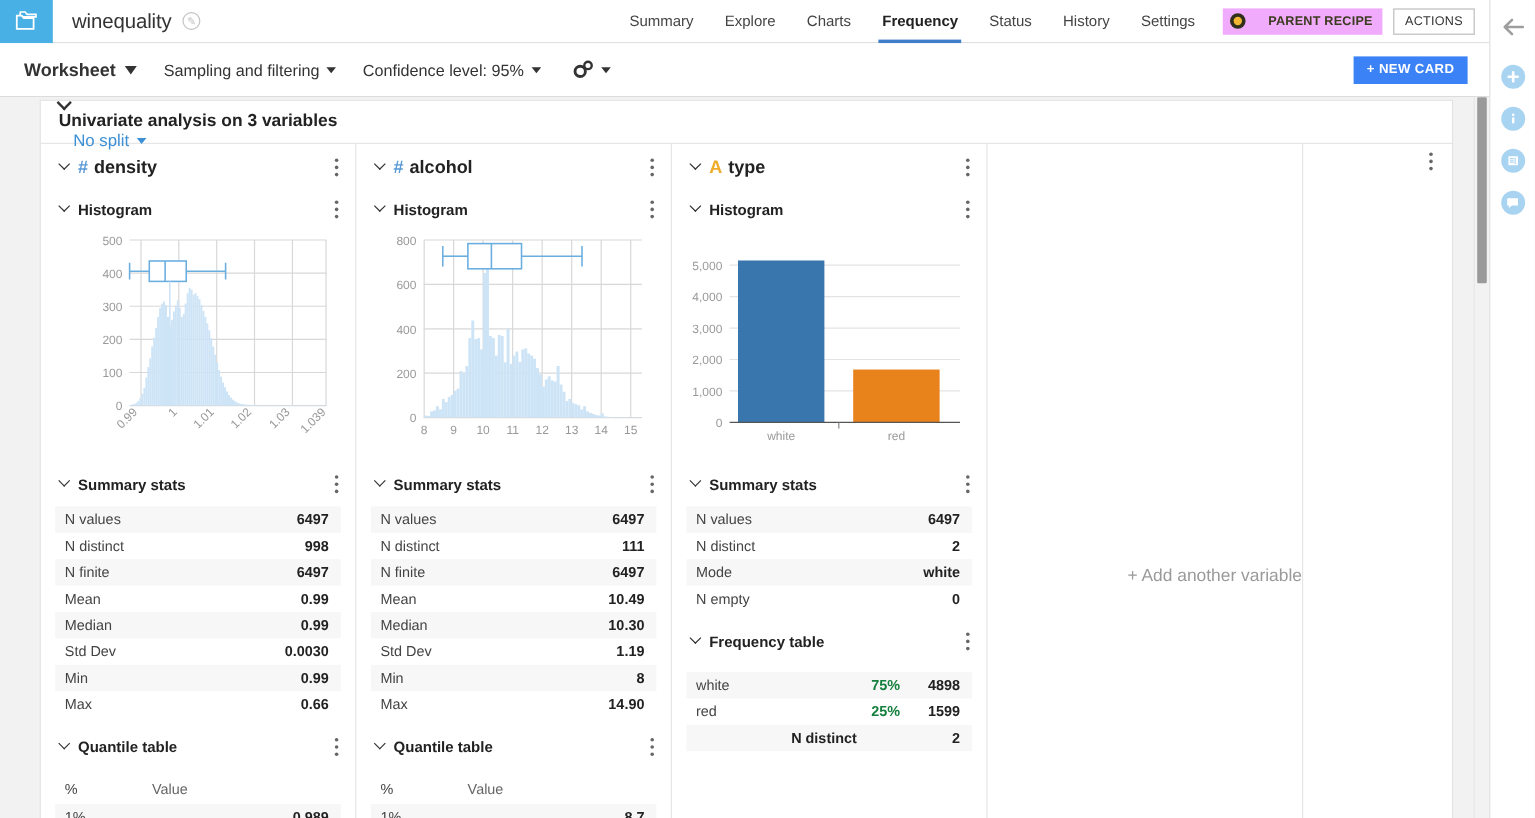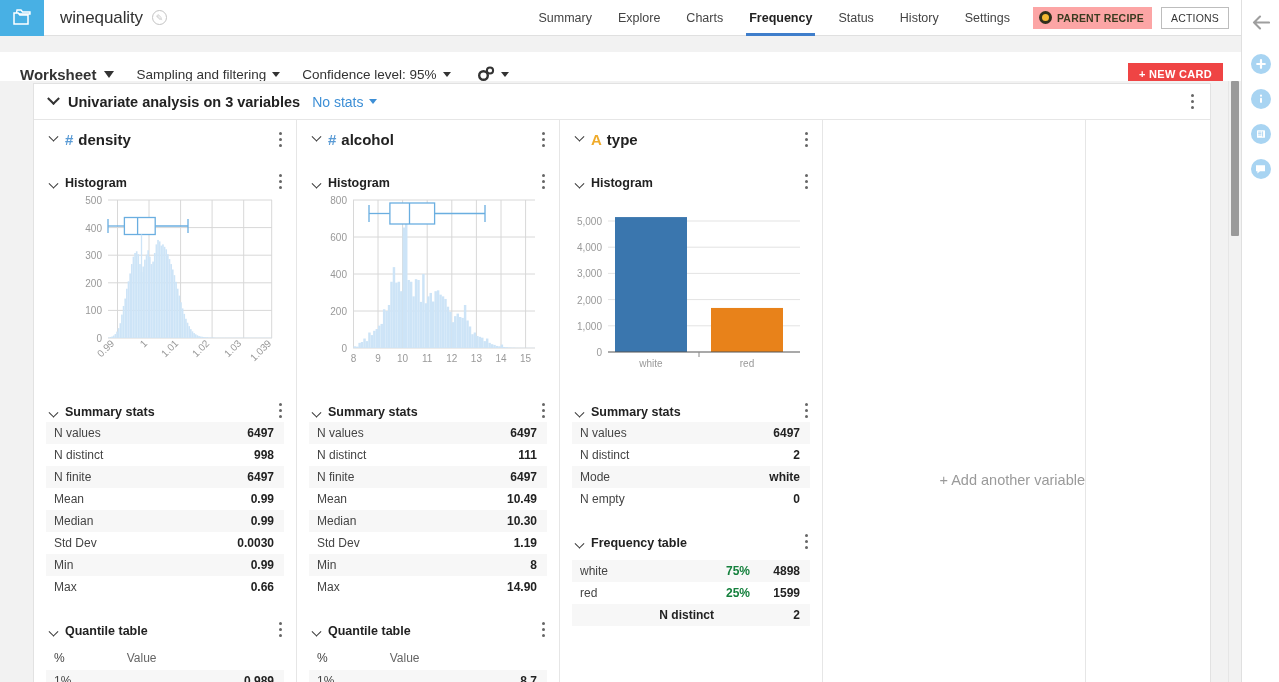--- a/index.html
+++ b/index.html
@@ -65,28 +65,29 @@
   .nav-item.active::after {
     content: "";
     position: absolute;
     left: 10px; right: 10px; bottom: 0;
     height: 3px;
     background: #3f7ecb;
   }
   .parent-recipe {
     margin-left: 10px;
     height: 22px;
-    background: #fca5a5;
+    background: #f0abfc;
     color: #3b3b20;
     font-size: 10.5px;
     font-weight: bold;
     letter-spacing: 0.2px;
     display: flex; align-items: center;
     padding: 0 8px 0 6px;
     cursor: pointer;
+    gap: 14px;
   }
   .pr-dot {
     width: 13px; height: 13px;
     border-radius: 50%;
     background: #2f2f1c;
     margin-right: 5px;
     display: inline-flex; align-items: center; justify-content: center;
   }
   .pr-dot i {
     width: 7px; height: 7px; border-radius: 50%;
@@ -101,21 +102,21 @@
     font-size: 10.5px;
     font-weight: normal;
     letter-spacing: 0.2px;
     display: flex; align-items: center;
     padding: 0 9px;
     cursor: pointer;
   }
 
   
   .toolbar {
-    position: absolute; top: 52px; left: 0;
+    position: absolute; top: 36px; left: 0;
     width: 1241px; height: 45px;
     background: #fff;
     border-bottom: 1px solid #dcdcdc;
     display: flex; align-items: center;
   }
   .tb-item {
     display: flex; align-items: center;
     margin-left: 22px;
     font-size: 13.5px;
     color: #333;
@@ -131,21 +132,21 @@
     border-top: 5px solid #333;
     margin-left: 6px;
   }
   .caret-big {
     border-left-width: 5px; border-right-width: 5px; border-top-width: 7px;
     margin-left: 8px;
   }
   .gear-wrap { display:flex; align-items:center; margin-left: 26px; cursor:pointer; }
   .new-card-btn {
     margin-left: auto; margin-right: 18px;
-    background: #ef4444;
+    background: #3b82f6;
     color: #fff;
     font-size: 11px;
     font-weight: bold;
     letter-spacing: 0.3px;
     height: 23px;
     padding: 0 11px;
     display: flex; align-items: center;
     cursor: pointer;
   }
 
@@ -187,23 +188,24 @@
   .card {
     position: absolute;
     left: 33px; top: 2px;
     width: 1178px;
     min-height: 700px;
     background: #fff;
     border: 1px solid #e2e2e2;
   }
   .card-header {
     height: 36px;
-    display: flex; align-items: center;
+    display: flex; 
     padding: 0 0 0 15px;
     border-bottom: 1px solid #e6e6e6;
+    flex-direction: column;
   }
   .chev {
     display: inline-block;
     width: 9px; height: 9px;
     border-right: 2px solid #333;
     border-bottom: 2px solid #333;
     transform: rotate(45deg) translate(-2px,-2px);
     margin-right: 10px;
     flex: 0 0 auto;
     cursor: pointer;
@@ -274,21 +276,21 @@
   .var-type.text { color: #f0ab2a; }
   .var-name {
     font-size: 15px;
     font-weight: bold;
     color: #222;
   }
   .var-head .kebab { margin-left: auto; }
 
   .sec-head {
     height: 31px;
-    display: flex; align-items: flex-end;
+    display: flex; align-items: center;
     padding: 0 14px 0 16px;
   }
   .sec-title {
     font-size: 12.5px;
     font-weight: bold;
     color: #222;
   }
   .sec-head .kebab { margin-left: auto; }
 
   
@@ -429,21 +431,21 @@
   <div class="new-card-btn">+ NEW CARD</div>
 </div>
 
 <div class="main">
   <div class="card">
 
     <div class="card-header">
       <span class="chev"></span>
       <span class="card-title">Univariate analysis on 3 variables</span>
       <span class="no-split">
-        <span>No stats</span>
+        <span>No split</span>
         <span class="caret-blue"></span>
       </span>
       <span class="kebab">
           <i></i>
           <i></i>
           <i></i>
         </span>
     </div>
 
     <div class="cols">

